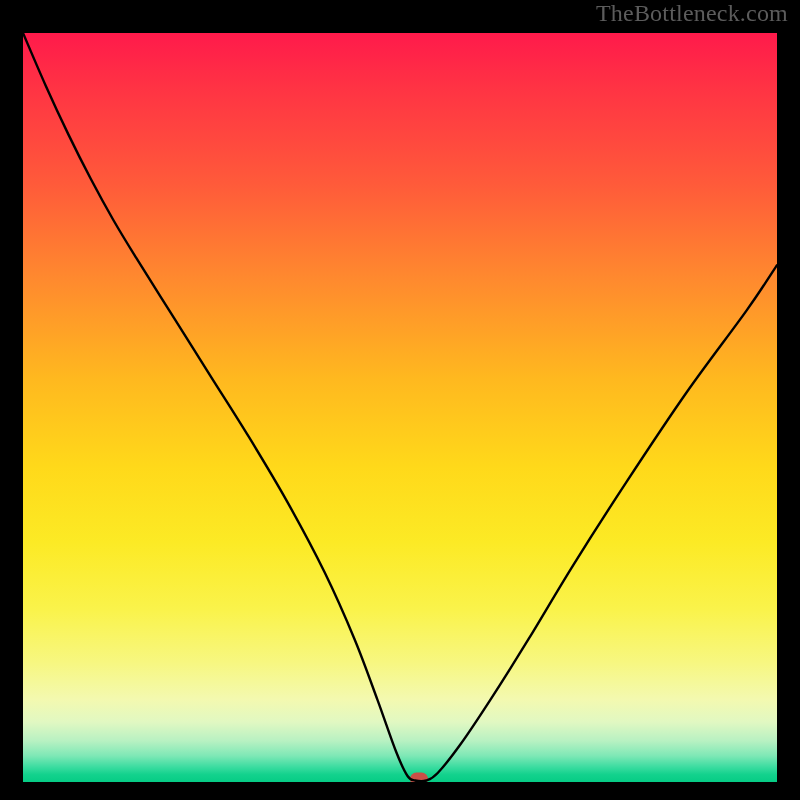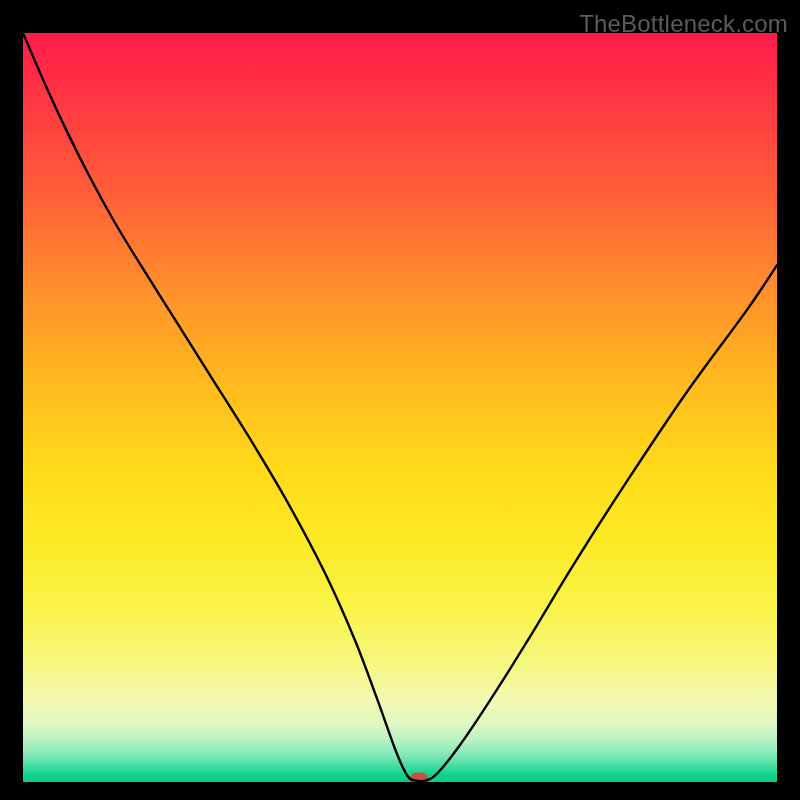--- a/index.html
+++ b/index.html
@@ -12,27 +12,28 @@
     overflow: hidden;
   }
   .frame {
     position: relative;
     width: 800px;
     height: 800px;
     background: #000;
   }
   .watermark {
     position: absolute;
-    top: 10px;
+    top: 0;
     right: 12px;
     color: #5c5c5c;
     font-size: 24px;
     font-weight: 500;
     letter-spacing: 0.2px;
     z-index: 5;
+    font-family: Liberation Serif, serif;
   }
   .plot-area {
     position: absolute;
     left: 23px;
     top: 33px;
     width: 754px;
     height: 749px;
     overflow: hidden;
   }
   .gradient {

